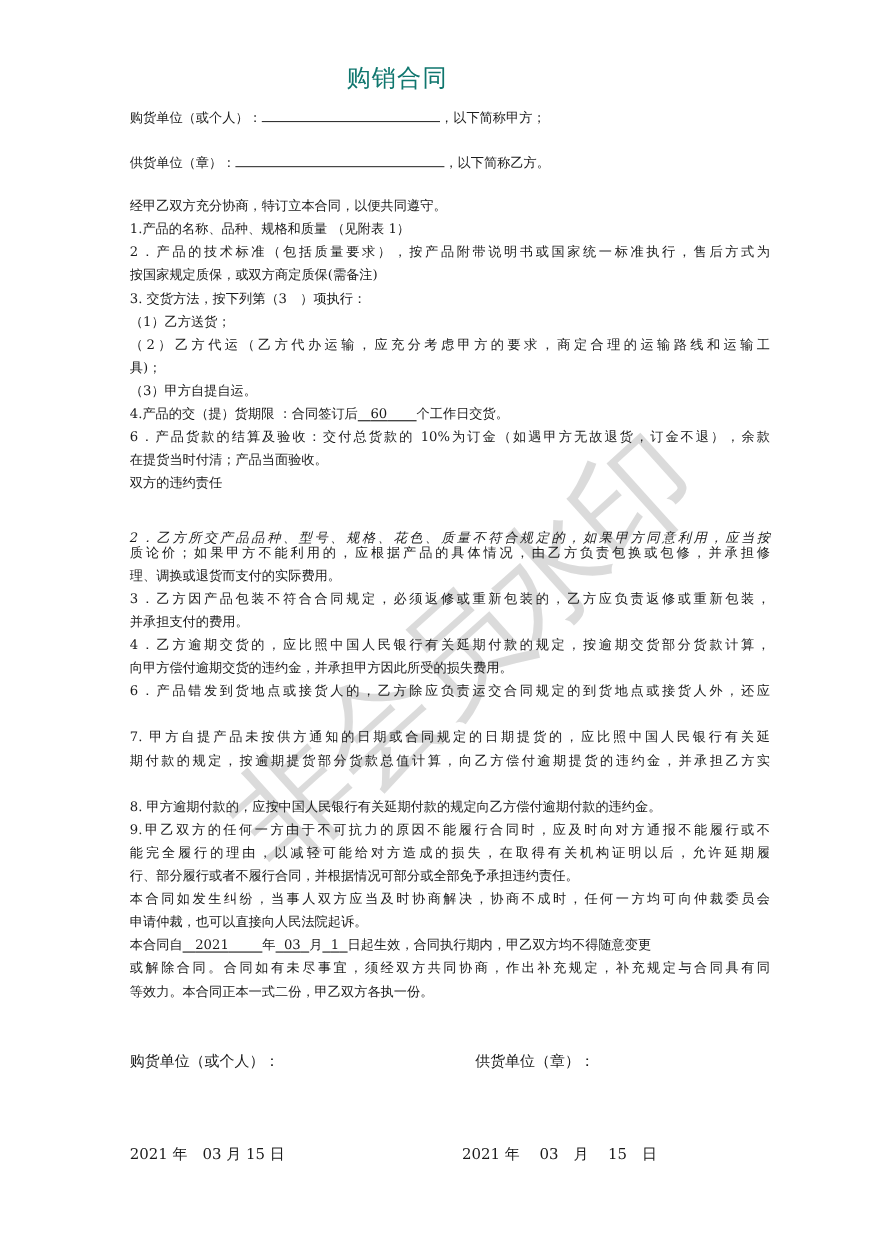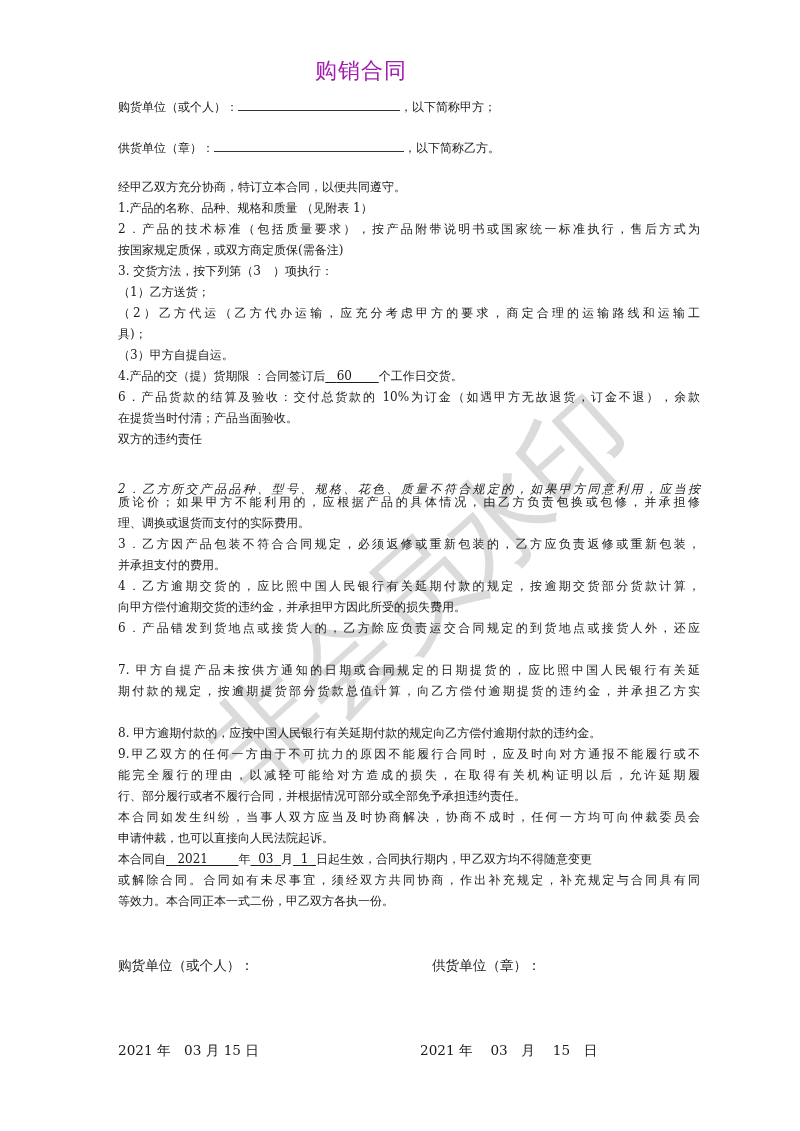--- a/index.html
+++ b/index.html
@@ -1,21 +1,21 @@
 <!DOCTYPE html>
 <html><head>
   <meta charset="utf-8">
   <style>
     html, body { margin: 0; padding: 0; background: #ffffff; }
     body { width: 800px; height: 1131px; position: relative; overflow: hidden;
            font-family: "DejaVu Serif", "Liberation Serif", serif; color: #1a1a1a; }
     .page { position: absolute; left: 0; top: 0; width: 800px; height: 1131px; }
     .title { position: absolute; left: 0; top: 56px; width: 722px; text-align: center;
              font-family: "DejaVu Sans", "Liberation Sans", sans-serif; font-size: 22px;
-             letter-spacing: 1px; color: #a21caf; }
+             letter-spacing: 1px; color: #0f766e; }
     .line { position: absolute; left: 118px; width: 582px; font-size: 12px; line-height: 20px;
             white-space: nowrap; overflow: visible; }
     .just { text-align: justify; text-align-last: justify; }
     .blank { display: inline-block; border-bottom: 1px solid #333; height: 14px; vertical-align: baseline; }
     .u { text-decoration: underline; text-underline-offset: 2px; }
     .sig { position: absolute; font-size: 13.6px; line-height: 20px; white-space: pre; }
     .watermark { position: absolute; left: 150px; top: 520px; width: 540px; text-align: center;
                  transform: rotate(-42deg); transform-origin: center center;
                  font-family: "DejaVu Sans", "Liberation Sans", sans-serif; font-size: 108px;
                  color: rgba(160,160,160,0.38); letter-spacing: -4px; pointer-events: none;

